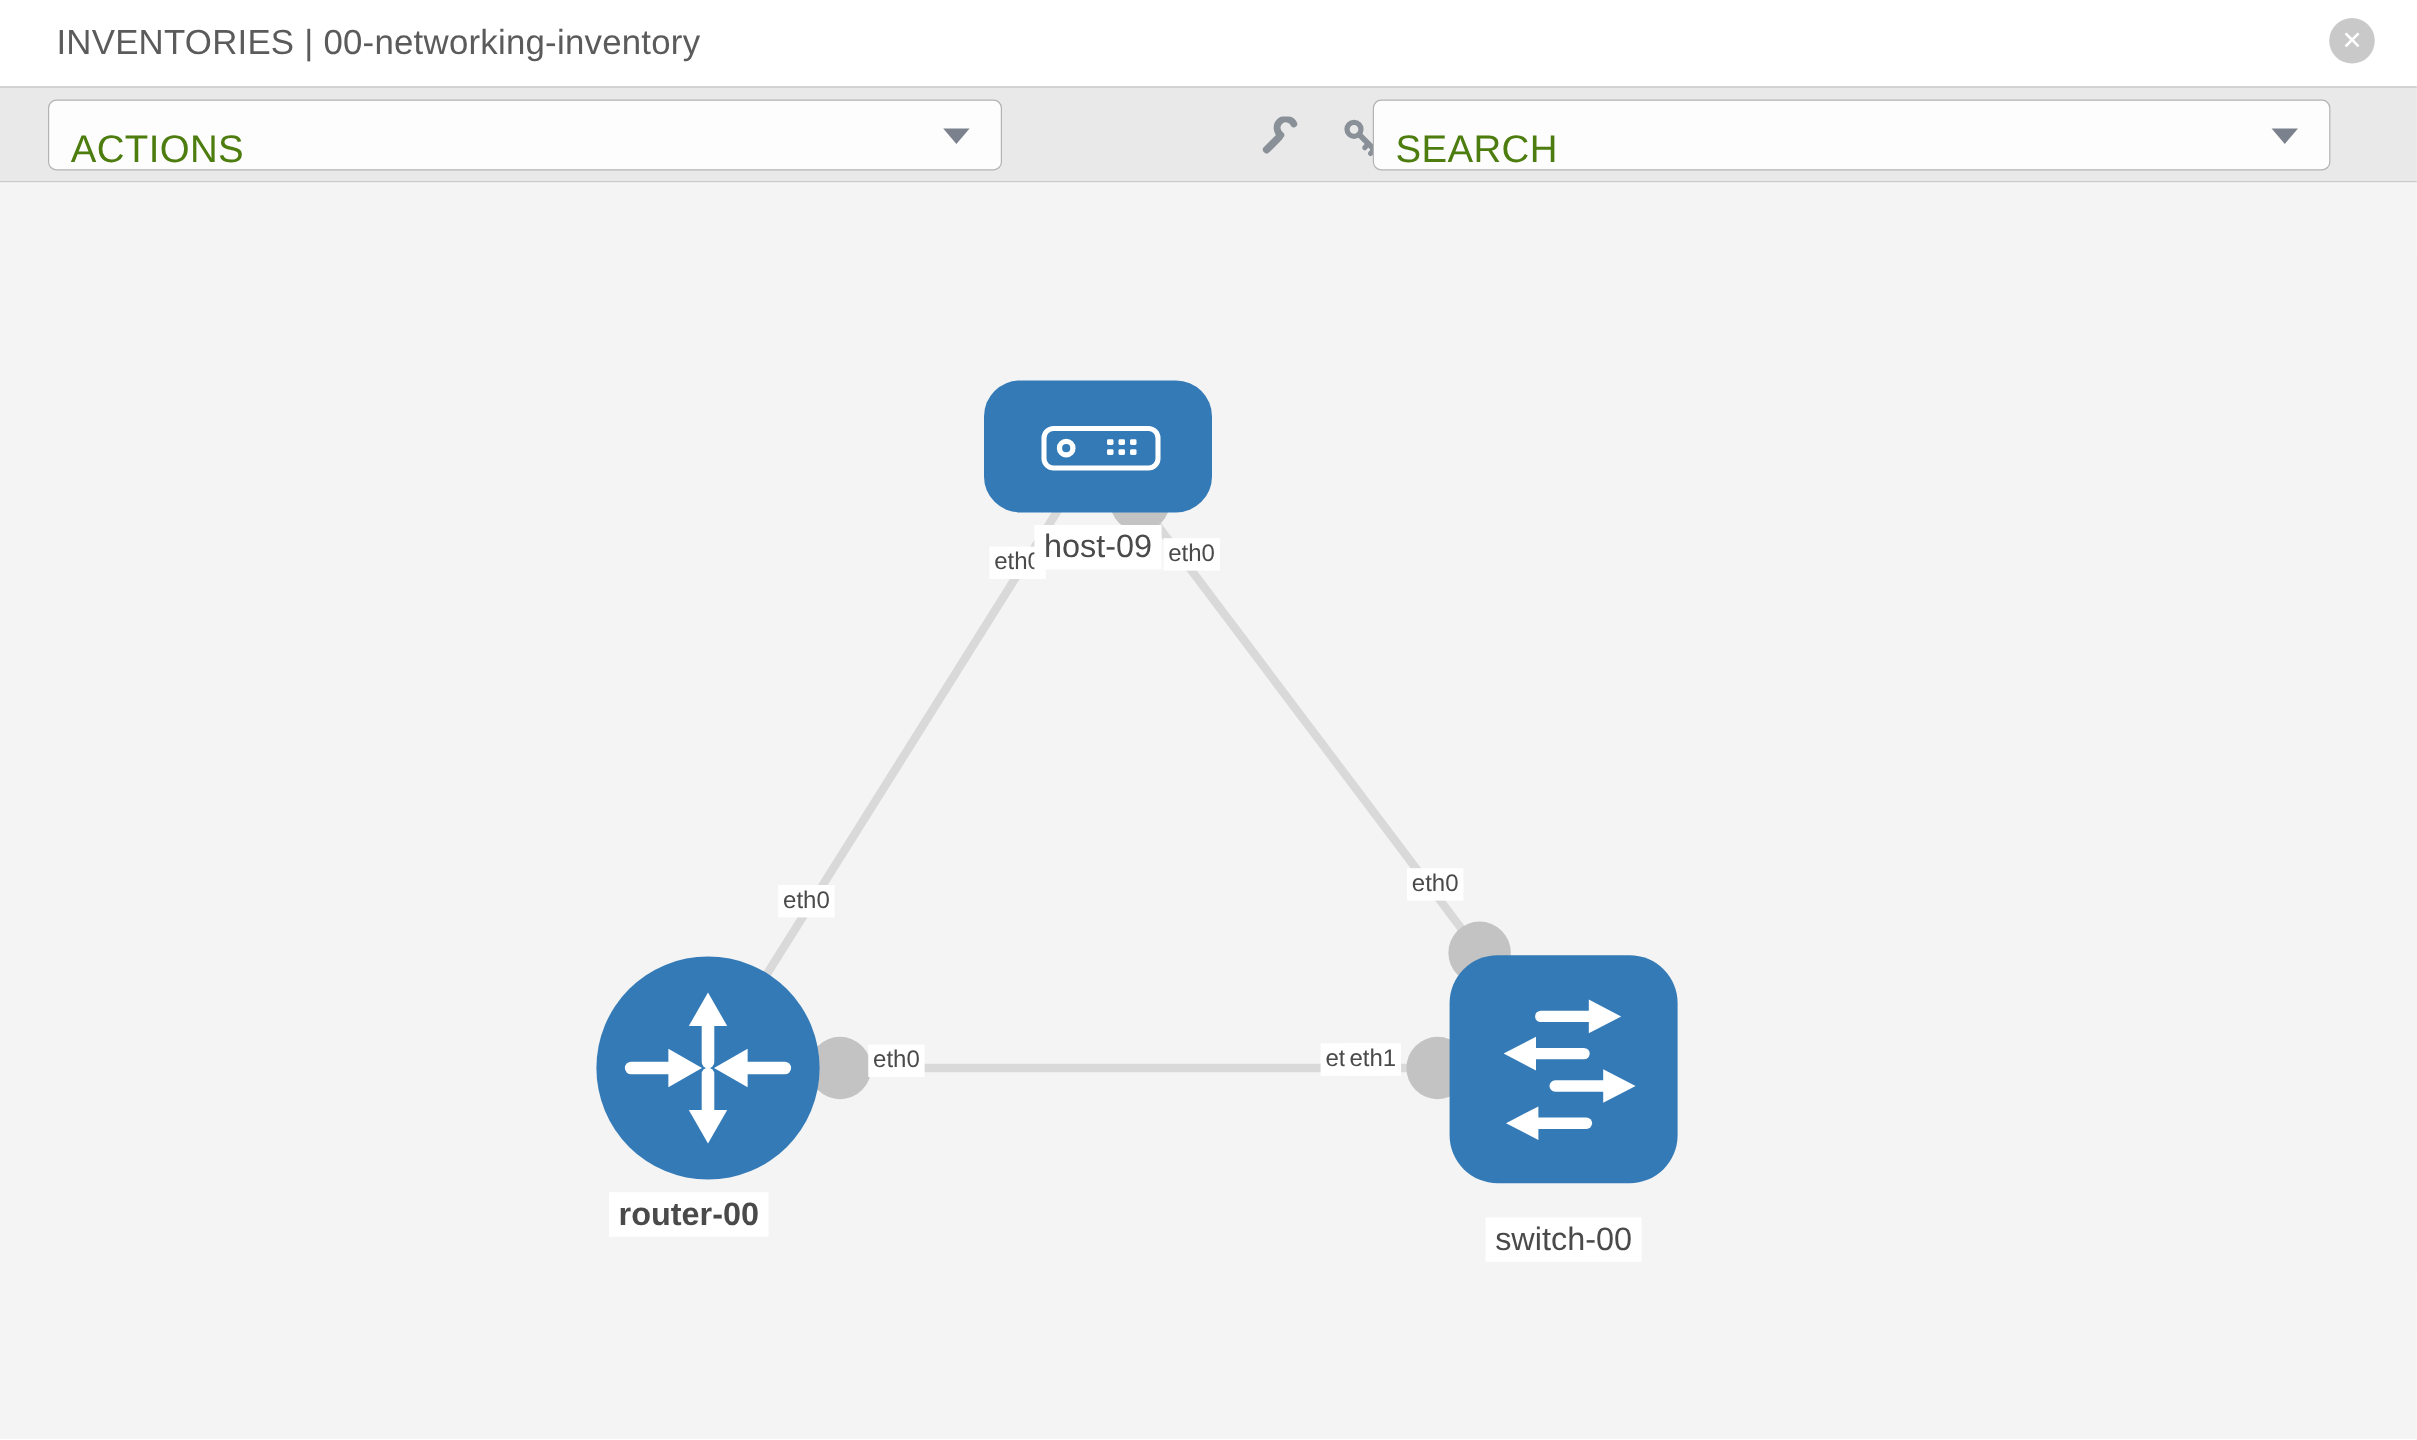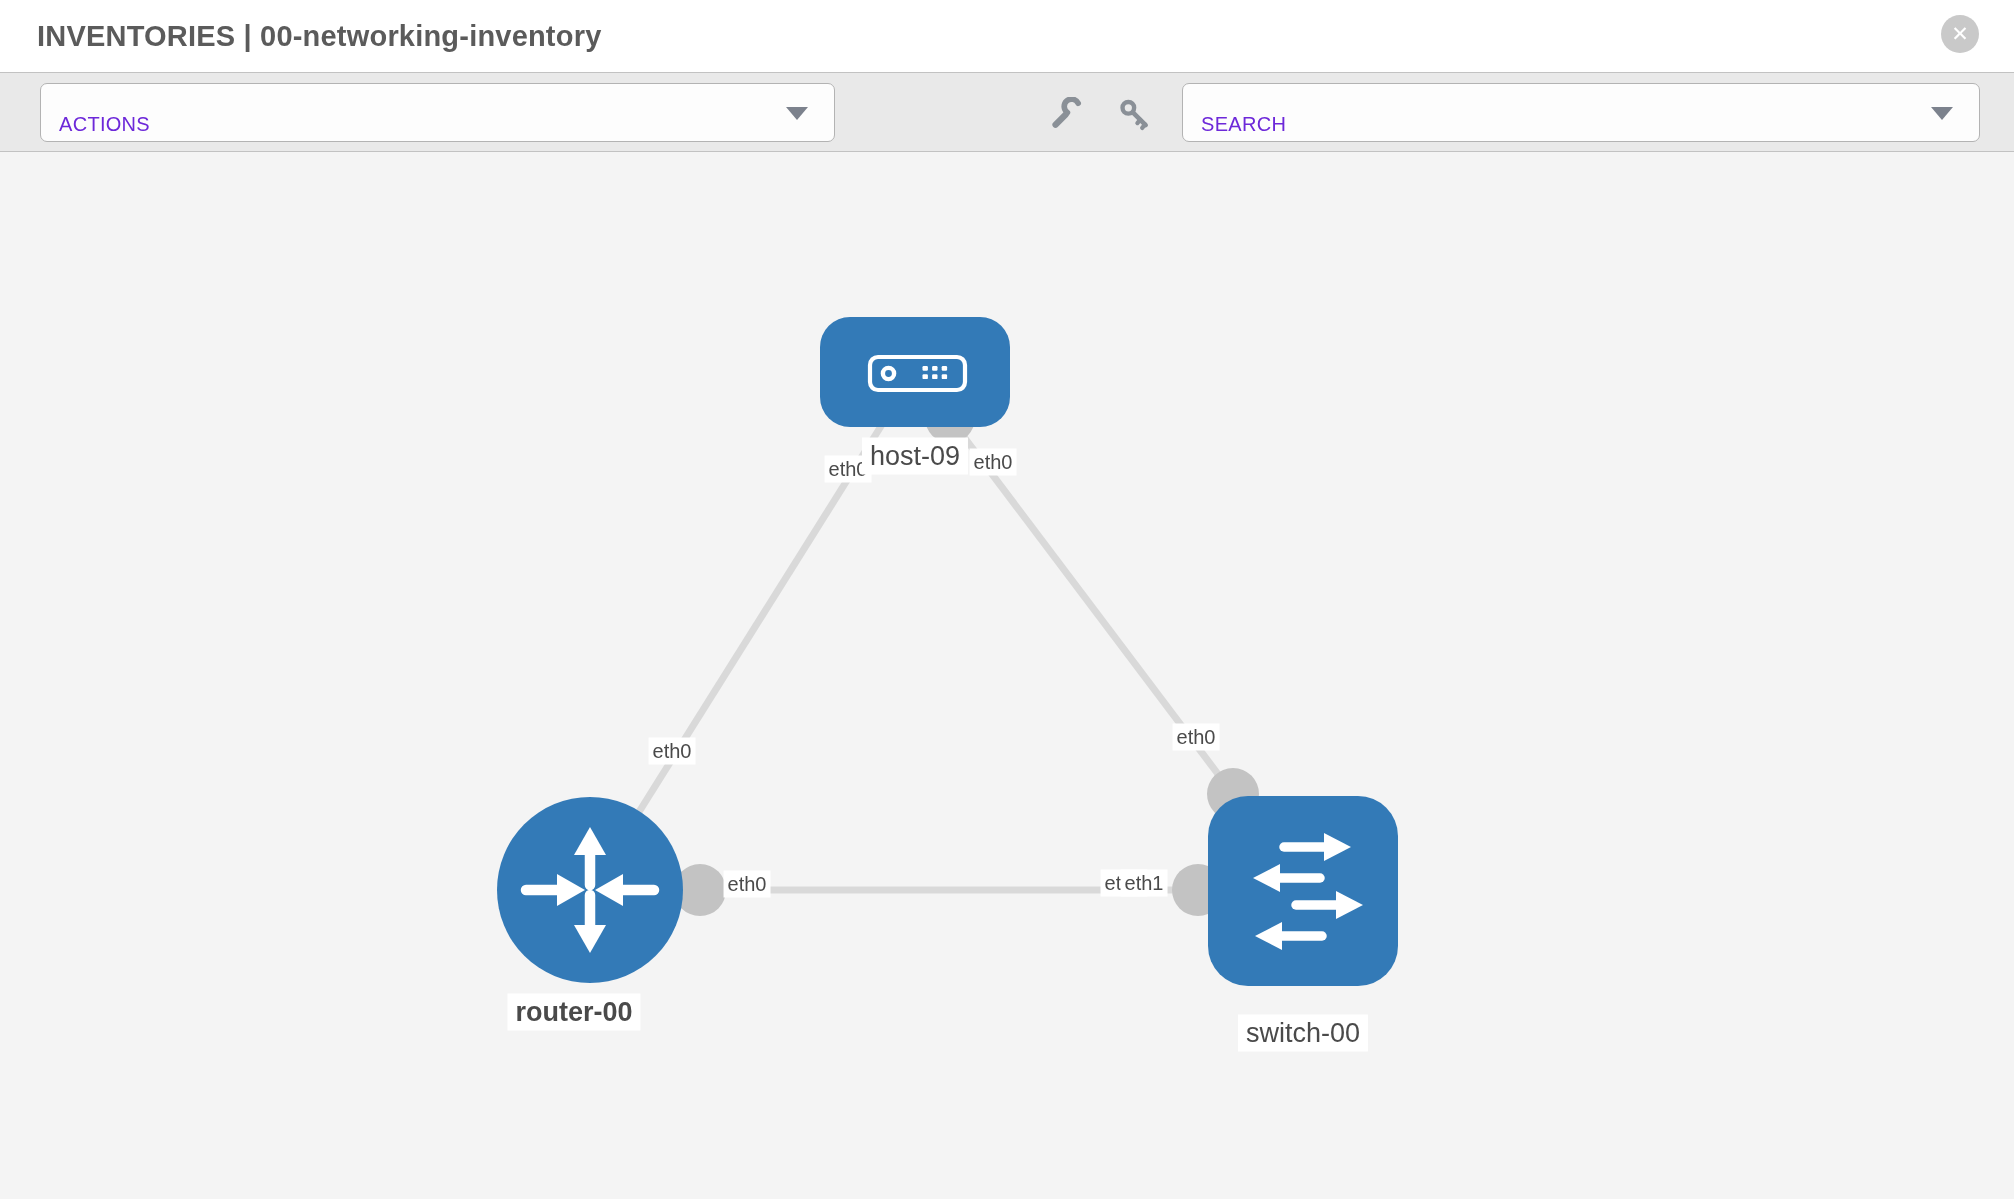--- a/index.html
+++ b/index.html
@@ -6,47 +6,47 @@
   body{
     width:2014px;height:1200px;overflow:hidden;background:#ffffff;
     font-family:"Liberation Sans","DejaVu Sans",sans-serif;
     -webkit-font-smoothing:antialiased;
   }
   
   .header{
     position:relative;width:100%;height:72px;background:#ffffff;box-sizing:border-box;
   }
   .header-title{
-    position:absolute;left:37px;top:0;height:72px;line-height:72px;
-    font-size:29px;font-weight:700;color:#5b5b5b;letter-spacing:.2px;white-space:nowrap;
+    position:absolute;left:47px;top:0;height:72px;line-height:72px;
+    font-size:29px;font-weight:400;color:#5b5b5b;letter-spacing:.2px;white-space:nowrap;
   }
   .close-btn{
     position:absolute;left:1941px;top:15px;width:38px;height:38px;border-radius:50%;
     background:#c9c9c9;color:#ffffff;display:flex;align-items:center;justify-content:center;
     font-size:21px;font-weight:700;cursor:pointer;user-select:none;
   }
   
   .toolbar{
     position:relative;width:100%;height:80px;background:#e9e9e9;box-sizing:border-box;
     border-top:1px solid #c2c2c2;border-bottom:1px solid #c2c2c2;
   }
   .select-box{
     position:absolute;top:10px;height:59px;background:#fdfdfd;border:1.5px solid #b3b3b3;
     border-radius:7px;box-sizing:border-box;display:flex;align-items:center;cursor:pointer;
   }
   .select-box .sel-label{
-    margin-left:18px;font-size:20px;color:#6d28d9;letter-spacing:.3px;margin-top:24px;
+    margin-left:18px;font-size:32px;color:#4d7c0f;letter-spacing:.3px;margin-top:24px;
   }
   .caret{
     position:absolute;right:26px;top:50%;margin-top:-6px;width:0;height:0;
     border-left:11px solid transparent;border-right:11px solid transparent;
     border-top:13px solid #7c828d;
   }
   .actions-box{left:40px;width:795px;}
-  .search-box{left:1182px;width:798px;}
+  .search-box{left:1144px;width:798px;}
   .tool-icon{position:absolute;top:24px;width:34px;height:34px;cursor:pointer;}
   .wrench-pos{left:1049px;}
   .key-pos{left:1117px;}
   
   .canvas{
     position:relative;width:2014px;height:1047px;background:#f4f4f4;overflow:hidden;
   }
   .topo-svg{position:absolute;left:0;top:0;}
   .port-label,.node-label{
     position:absolute;transform:translate(-50%,-50%);background:#ffffff;color:#4a4a4a;

